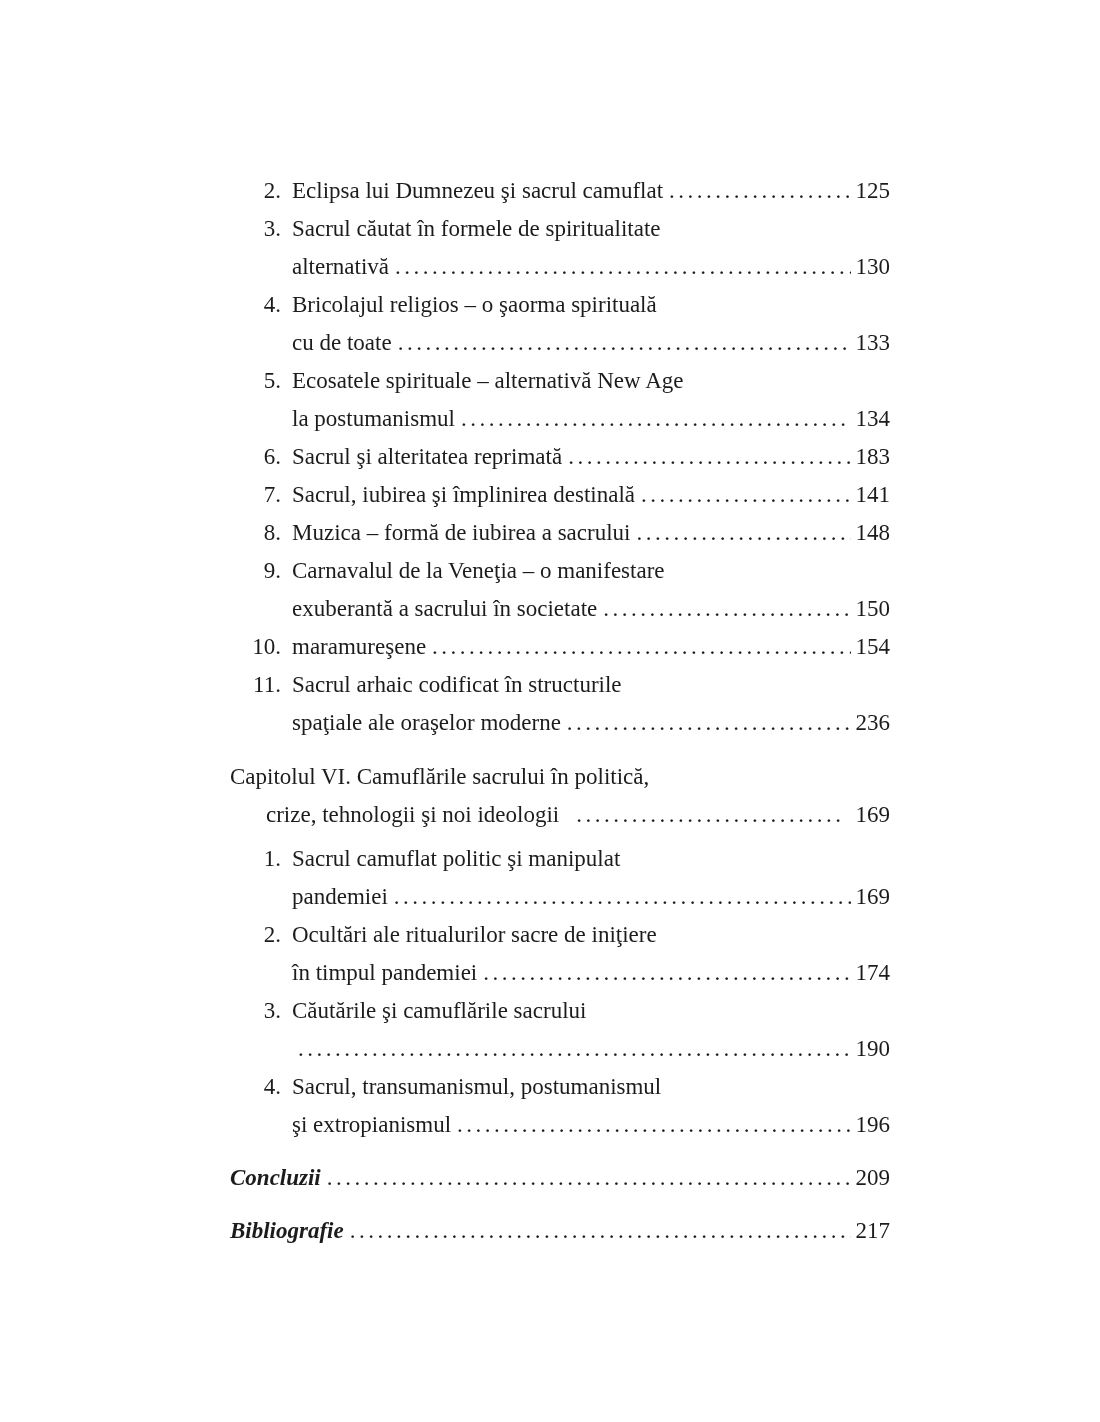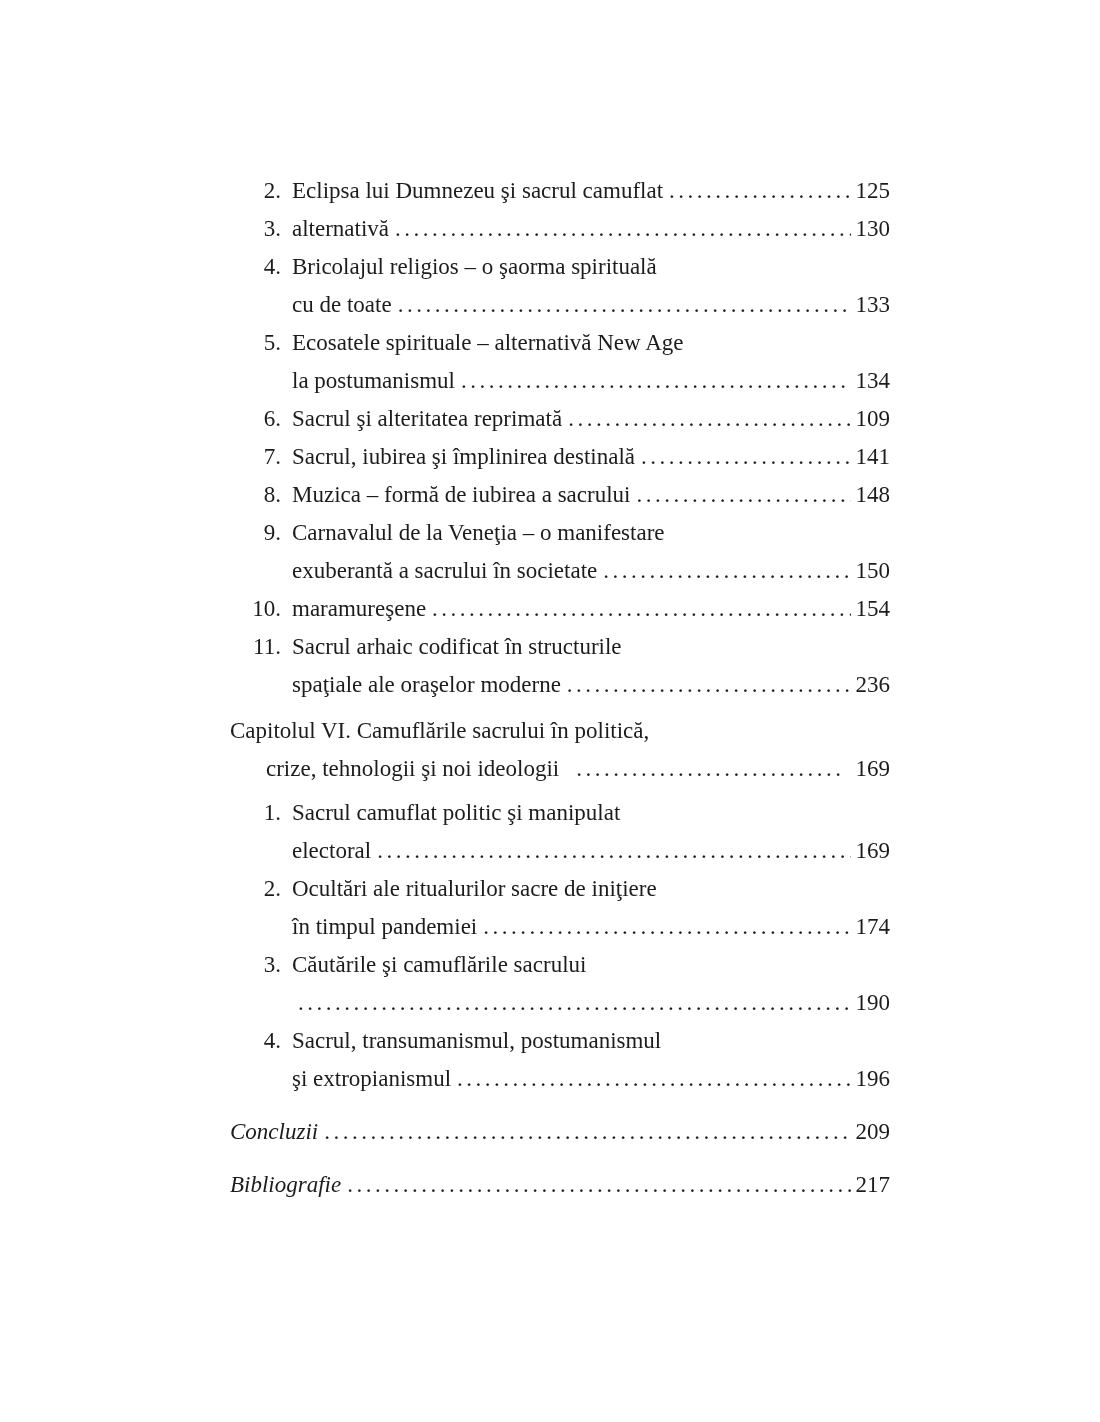--- a/index.html
+++ b/index.html
@@ -50,45 +50,46 @@
     margin-right: 5px;
     font-style: normal;
   }
 
   .pg {
     flex: none;
     text-align: right;
     font-style: normal;
   }
 
-  .entry.chapter { margin-top: 8px; margin-bottom: 6px; }
+  .entry.chapter { margin-top: 16px; margin-bottom: 6px; }
   .entry.chapter .line + .line { padding-left: 36px; gap: 11px; }
   .entry.chapter .line.last {  }
 
   .entry.backmatter { margin-top: 15px; }
-  .entry.backmatter .txt { font-style: italic; }
+  .entry.backmatter .txt { font-style: italic; font-weight: bold; }
 </style>
 </head>
 <body>
 
 <div class="page">
   <div class="toc-list">
       <div class="entry item">
         <span class="num">2.</span>
         <div class="body">
           <div class="line last">
             <span class="txt">Eclipsa lui Dumnezeu şi sacrul camuflat</span>
             <span class="leader">............................................................................................................................................</span>
             <span class="pg">125</span>
           </div>
         </div>
       </div>
       <div class="entry item">
         <span class="num">3.</span>
         <div class="body">
+          <div class="line"><span class="txt">Sacrul căutat în formele de spiritualitate</span></div>
           <div class="line last">
             <span class="txt">alternativă</span>
             <span class="leader">............................................................................................................................................</span>
             <span class="pg">130</span>
           </div>
         </div>
       </div>
       <div class="entry item">
         <span class="num">4.</span>
         <div class="body">
@@ -110,21 +111,21 @@
             <span class="pg">134</span>
           </div>
         </div>
       </div>
       <div class="entry item">
         <span class="num">6.</span>
         <div class="body">
           <div class="line last">
             <span class="txt">Sacrul şi alteritatea reprimată</span>
             <span class="leader">............................................................................................................................................</span>
-            <span class="pg">109</span>
+            <span class="pg">183</span>
           </div>
         </div>
       </div>
       <div class="entry item">
         <span class="num">7.</span>
         <div class="body">
           <div class="line last">
             <span class="txt">Sacrul, iubirea şi împlinirea destinală</span>
             <span class="leader">............................................................................................................................................</span>
             <span class="pg">141</span>
@@ -181,21 +182,21 @@
             <span class="leader">............................................................................................................................................</span>
             <span class="pg">169</span>
           </div>
         </div>
       </div>
       <div class="entry item">
         <span class="num">1.</span>
         <div class="body">
           <div class="line"><span class="txt">Sacrul camuflat politic şi manipulat</span></div>
           <div class="line last">
-            <span class="txt">electoral</span>
+            <span class="txt">pandemiei</span>
             <span class="leader">............................................................................................................................................</span>
             <span class="pg">169</span>
           </div>
         </div>
       </div>
       <div class="entry item">
         <span class="num">2.</span>
         <div class="body">
           <div class="line"><span class="txt">Ocultări ale ritualurilor sacre de iniţiere</span></div>
           <div class="line last">

